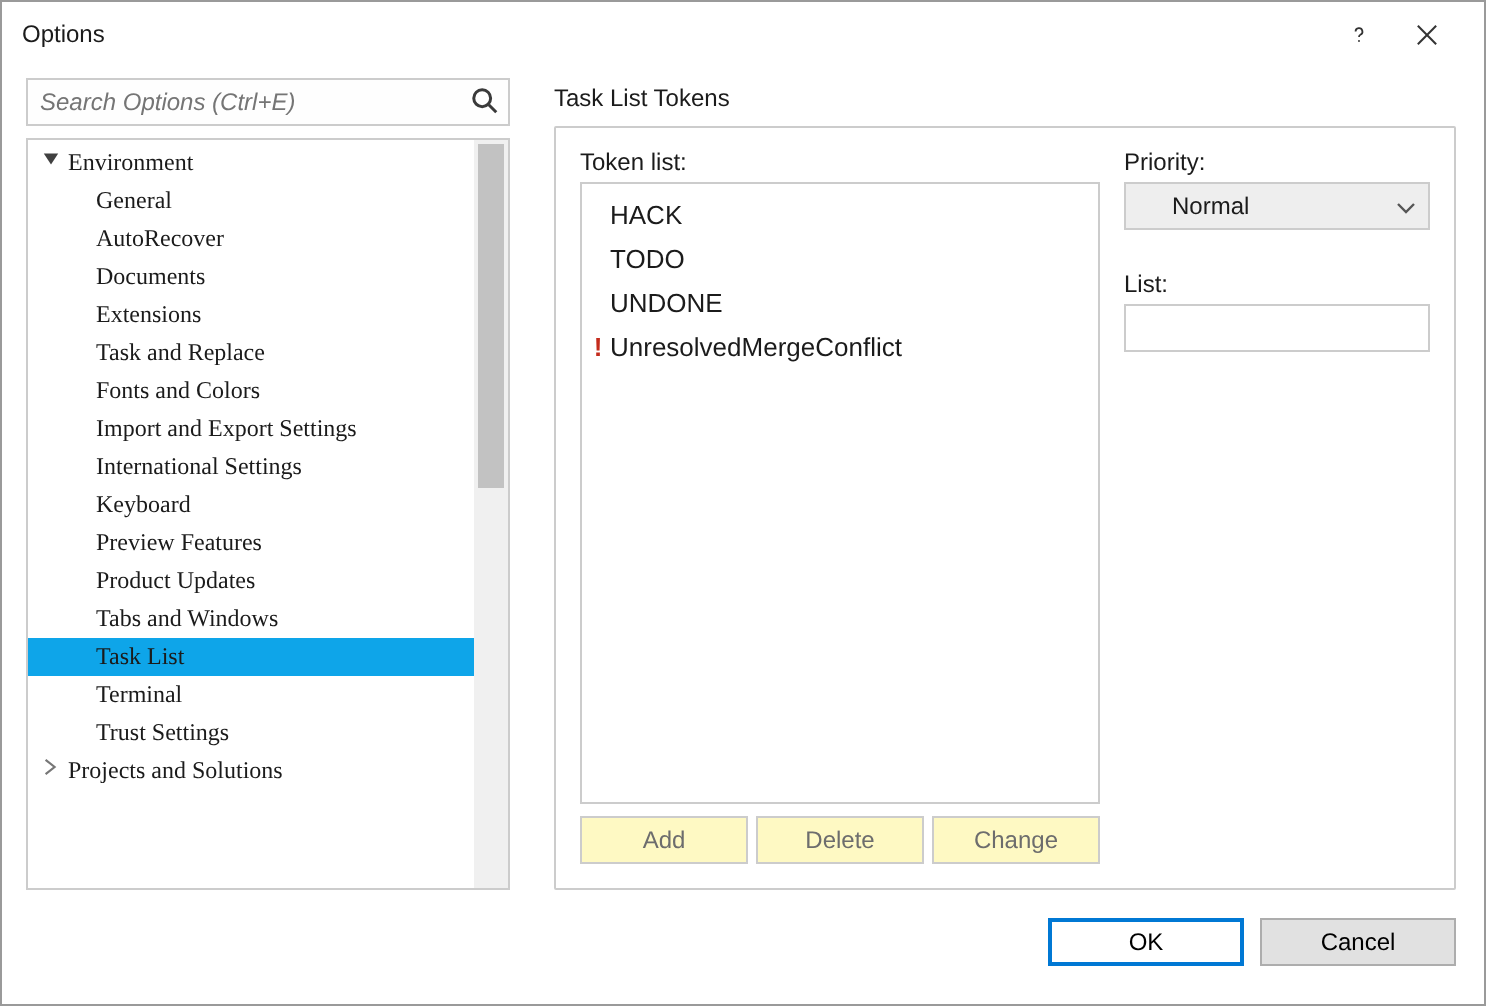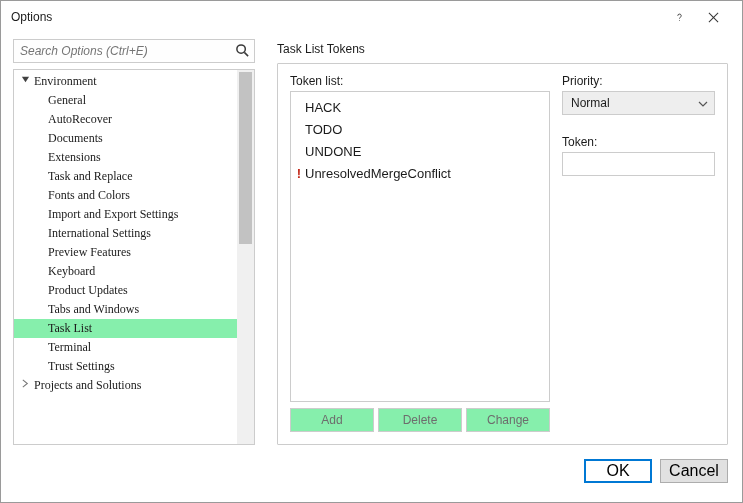--- a/index.html
+++ b/index.html
@@ -76,21 +76,21 @@
     padding-left: 20px;
     white-space: nowrap;
     cursor: default;
     display:flex;
     align-items:flex-start;
     overflow:hidden;
     font-family:Liberation Serif, serif;
   }
   .tree-item.group { padding-left: 4px; }
   .tree-item.child { padding-left: 34px; }
-  .tree-item.selected { background:#86efac; }
+  .tree-item.selected { background:#0ea5e9; }
   .tree-toggle {
     width:14px; height:14px; display:inline-flex; align-items:center; justify-content:center;
     margin-right:2px; color:#404040;
   }
   .tree-toggle svg { width:9px; height:9px; }
   .scroll-track {
     position:absolute; top:0; right:0; width:17px; height:100%;
     background:#f0f0f0;
   }
   .scroll-thumb {
@@ -141,33 +141,33 @@
     margin-left:-12px;
     color:#c42b1c;
     font-weight:bold;
     font-size:13px;
   }
   .btn-row { display:flex; gap:4px; margin-top:6px; }
   .btn {
     flex:1;
     height:24px;
     border:1px solid #cccccc;
-    background:#86efac;
+    background:#fef9c3;
     font-family:inherit;
     font-size:12px;
     color:#6d6d6d;
     cursor:default;
   }
   .field-group { margin-bottom: 20px; }
   .select {
     width:100%;
     height:24px;
     border:1px solid #cccccc;
     background:#eeeeee;
-    padding: 0 20px 0 8px;
+    padding: 0 20px 0 23px;
     display:flex;
     align-items:center;
     position:relative;
   }
   .select-chevron {
     position:absolute; right:6px; top:7px; color:#555; width:10px; height:10px;
   }
   .text-input {
     width:100%;
     height:24px;
@@ -181,26 +181,26 @@
   
   .footer {
     height: 52px;
     display:flex;
     align-items:center;
     justify-content:flex-end;
     padding: 0 14px;
     gap: 8px;
   }
   .dlg-btn {
-    width: 68px;
+    width: 98px;
     height: 24px;
     border:1px solid #adadad;
     background:#e1e1e1;
     font-family:inherit;
-    font-size:16px;
+    font-size:12px;
     cursor:pointer;
   }
   .dlg-btn.primary {
     border:1px solid #0078d4;
     background:#fff;
     box-shadow: inset 0 0 0 1px #0078d4;
   }
 </style>
 </head>
 <body>
@@ -242,22 +242,22 @@
             <span>Environment</span>
           </div>
           <div class="tree-item child">General</div>
           <div class="tree-item child">AutoRecover</div>
           <div class="tree-item child">Documents</div>
           <div class="tree-item child">Extensions</div>
           <div class="tree-item child">Task and Replace</div>
           <div class="tree-item child">Fonts and Colors</div>
           <div class="tree-item child">Import and Export Settings</div>
           <div class="tree-item child">International Settings</div>
+          <div class="tree-item child">Keyboard</div>
           <div class="tree-item child">Preview Features</div>
-          <div class="tree-item child">Keyboard</div>
           <div class="tree-item child">Product Updates</div>
           <div class="tree-item child">Tabs and Windows</div>
           <div class="tree-item child selected">Task List</div>
           <div class="tree-item child">Terminal</div>
           <div class="tree-item child">Trust Settings</div>
           <div class="tree-item group">
             <span class="tree-toggle">
               <svg viewBox="0 0 10 10" fill="none" stroke="#777" stroke-width="1.2">
                 <polyline points="2,1 7,5 2,9"></polyline>
               </svg>
@@ -305,21 +305,21 @@
           <div class="field-group">
             <div class="label">Priority:</div>
             <div class="select">
               <span>Normal</span>
               <svg class="select-chevron" viewBox="0 0 10 10" fill="none" stroke="currentColor" stroke-width="1.2">
                 <polyline points="1,3 5,7 9,3"></polyline>
               </svg>
             </div>
           </div>
           <div class="field-group">
-            <div class="label">Token:</div>
+            <div class="label">List:</div>
             <input class="text-input" value="" style="">
           </div>
         </div>
       </div>
     </div>
   </div>
 </div>
 
 <div class="footer">
   <button class="dlg-btn primary">OK</button>

